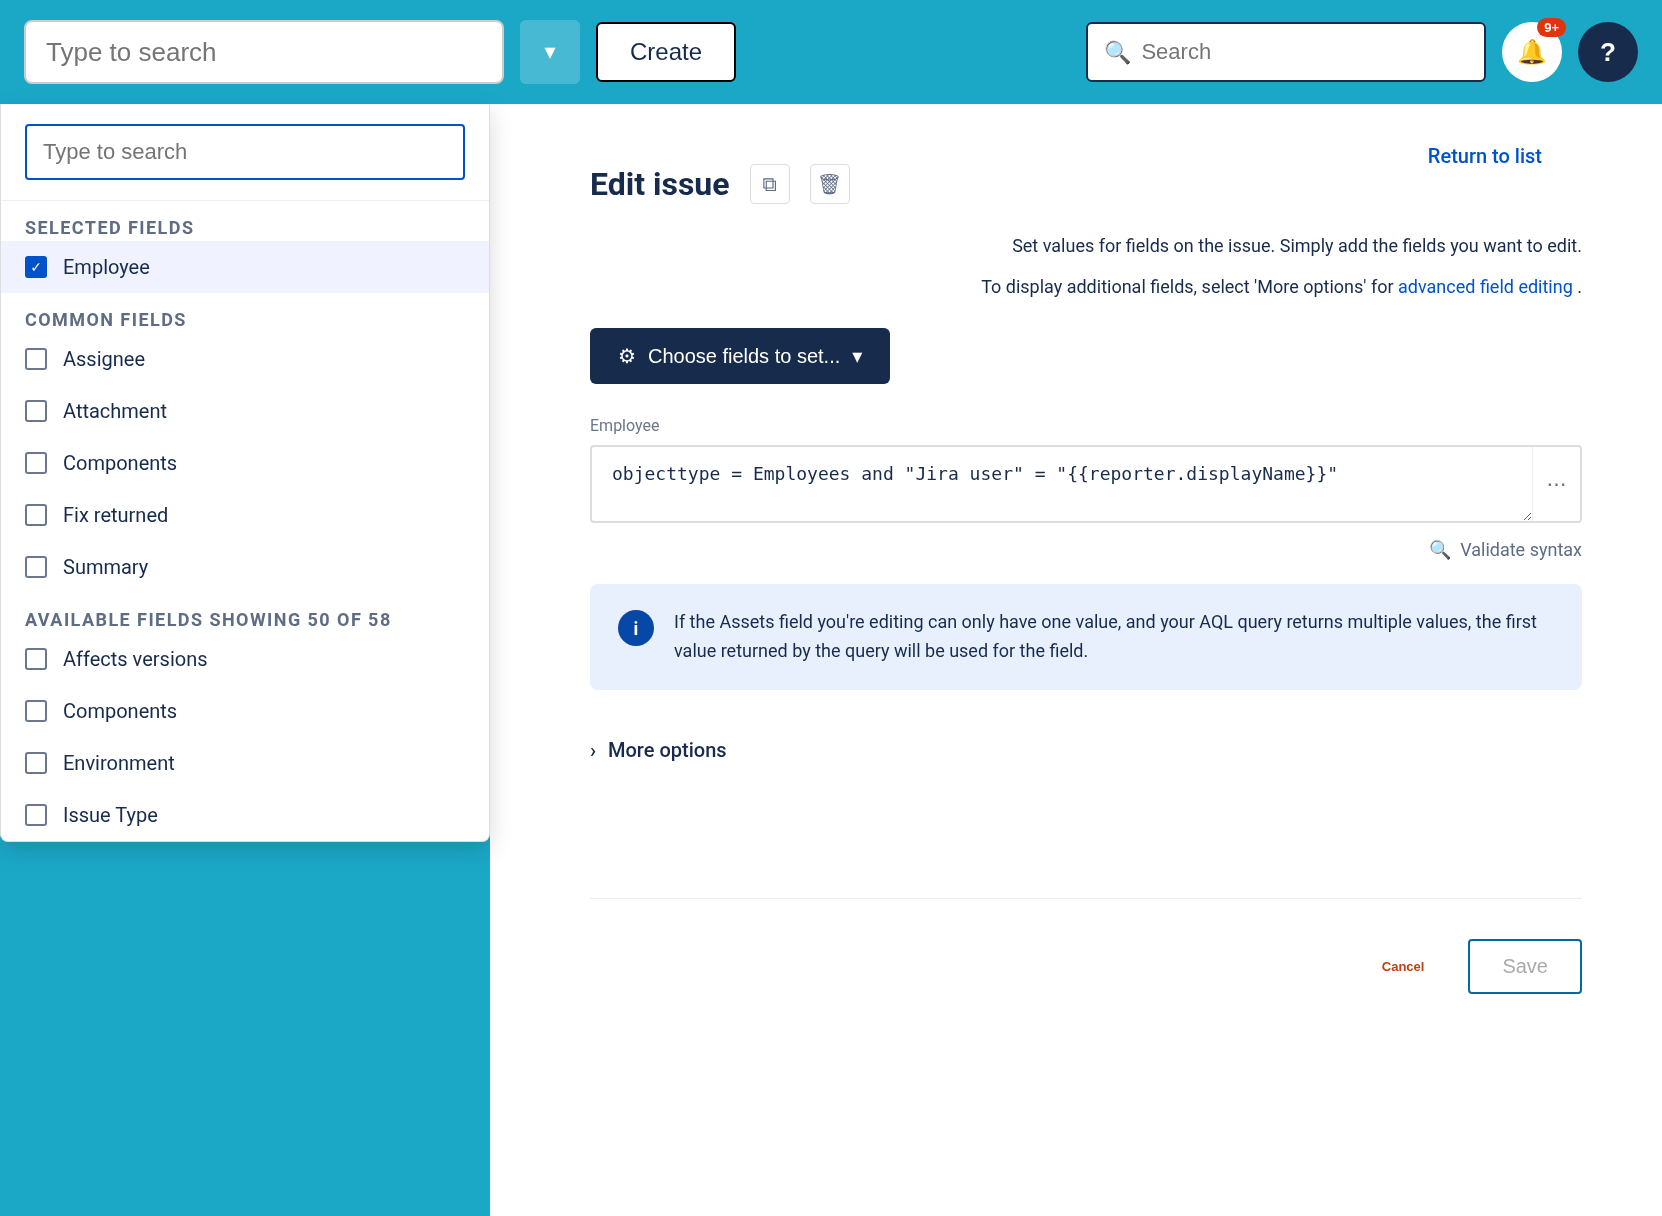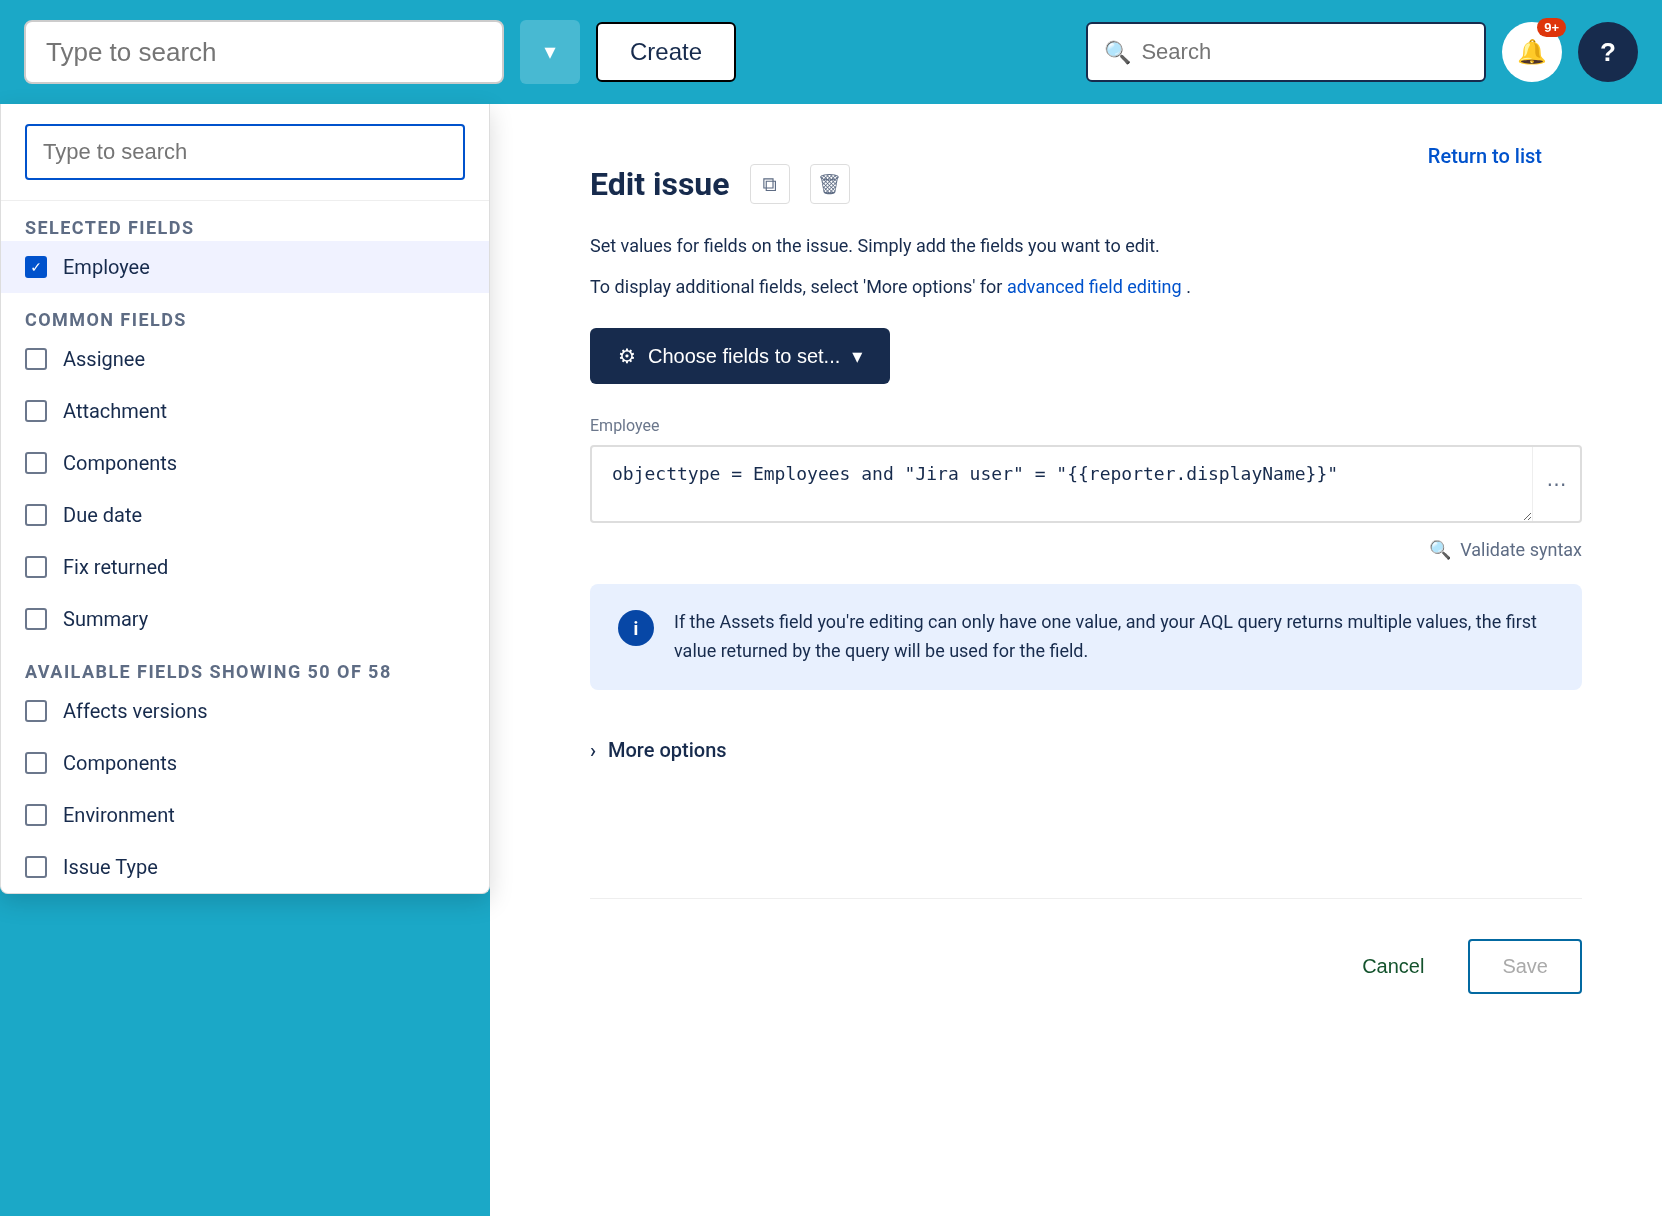--- a/index.html
+++ b/index.html
@@ -256,20 +256,21 @@
       justify-content: center;
       font-size: 20px;
       color: #5e6c84;
     }
 
     .edit-description {
       font-size: 18px;
       color: #172b4d;
       margin-bottom: 14px;
       line-height: 1.5;
+      text-align: right;
     }
 
     .advanced-link {
       color: #0052cc;
       text-decoration: none;
       cursor: pointer;
     }
 
     .choose-fields-btn {
       display: flex;
@@ -375,25 +376,25 @@
       font-size: 20px;
       color: #172b4d;
       cursor: pointer;
       padding: 16px 0;
       font-weight: 500;
     }
 
     .cancel-btn {
       background: none;
       border: none;
-      color: #14532d;
-      font-size: 20px;
+      color: #c2410c;
+      font-size: 13px;
       cursor: pointer;
       padding: 14px 24px;
-      font-weight: 400;
+      font-weight: 700;
     }
 
     .save-btn {
       background: none;
       border: 2px solid #0369a1;
       color: #aaa;
       font-size: 20px;
       cursor: not-allowed;
       padding: 14px 32px;
       border-radius: 4px;
@@ -446,24 +447,20 @@
     <div class="dropdown-item">
       <div class="checkbox"></div>
       <span>Attachment</span>
     </div>
     <div class="dropdown-item">
       <div class="checkbox"></div>
       <span>Components</span>
     </div>
     <div class="dropdown-item">
       <div class="checkbox"></div>
-      <span>Due date</span>
-    </div>
-    <div class="dropdown-item">
-      <div class="checkbox"></div>
       <span>Fix returned</span>
     </div>
     <div class="dropdown-item">
       <div class="checkbox"></div>
       <span>Summary</span>
     </div>
 
     <div class="section-header">AVAILABLE FIELDS SHOWING 50 OF 58</div>
 
     <div class="dropdown-item">

